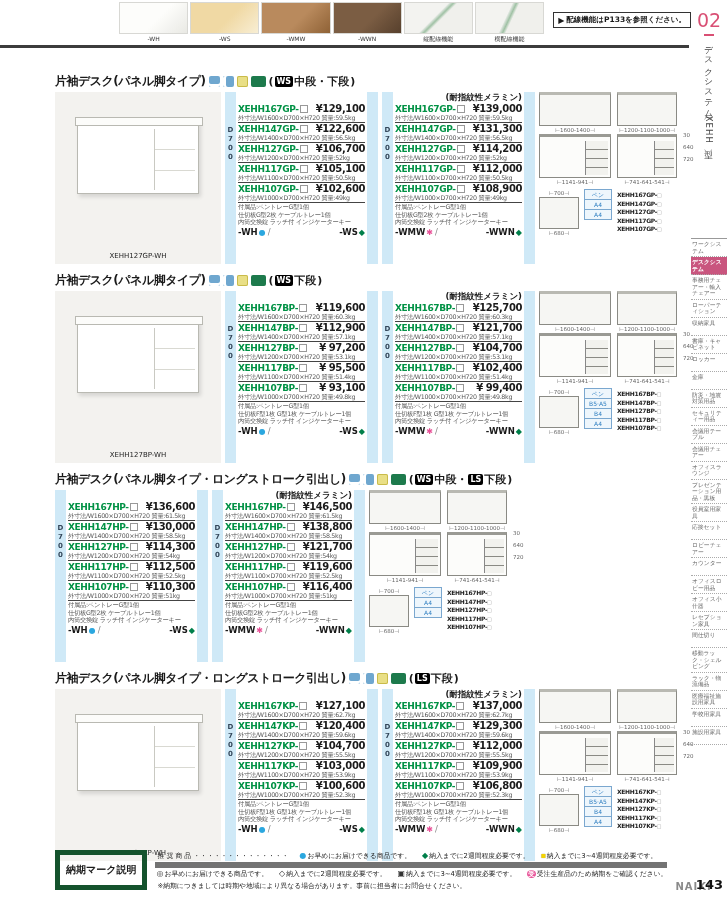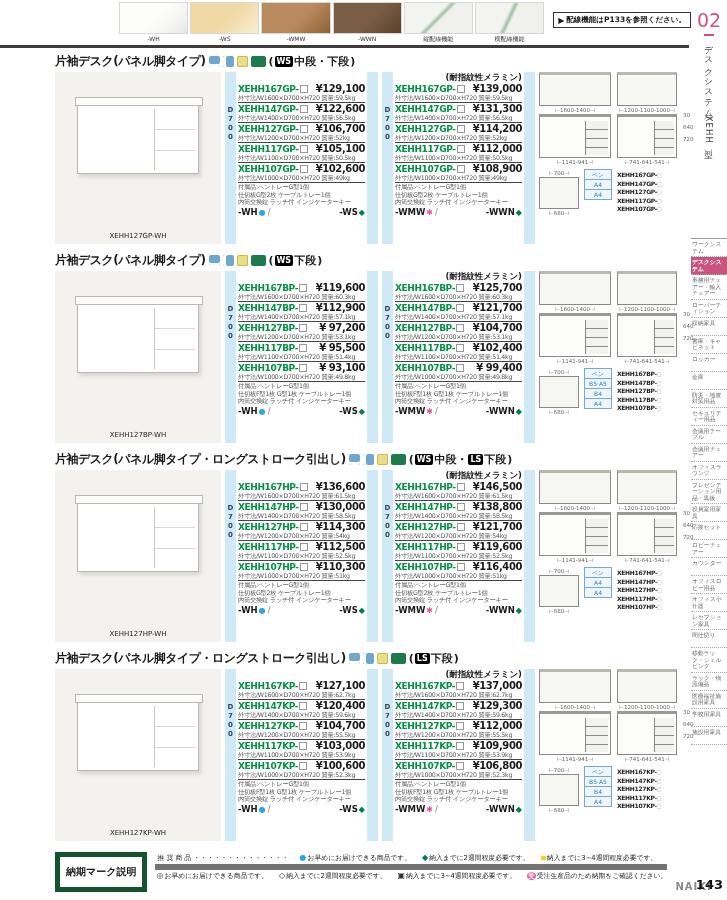--- a/index.html
+++ b/index.html
@@ -16,21 +16,21 @@
   [data-finish="wmw"]{background:linear-gradient(135deg,#b98a5d 55%,#8f6236);}
   [data-finish="wwn"]{background:linear-gradient(135deg,#7b5d43 55%,#57402d);}
   [data-finish="wiring-v"]{background:linear-gradient(135deg,#f3f3f0 45%,#dfe6df 46%,#9fc1a4 50%,#f0f0ec 54%);}
   [data-finish="wiring-h"]{background:linear-gradient(115deg,#f3f3f0 45%,#dfe6df 46%,#9fc1a4 50%,#f0f0ec 54%);}
   .swatch figcaption{font-size:6px;text-align:center;color:#333;margin-top:1px;}
   .wiring-badge{margin-left:8px;margin-top:10px;border:1px solid #333;background:#fff;
       font-size:7.5px;font-weight:bold;padding:2px 4px;white-space:nowrap;display:flex;align-items:center;gap:2px;}
   .wiring-badge .tri{font-size:8px;}
   .rule{height:3px;background:#3c3c3c;margin:1px 2px 0 0;}
   
-  .sections{padding:4px 0 0 55px;}
+  .sections{padding:4px 0 0 55px;margin-top:20px;}
   .product-section{height:199px;position:relative;}
   .sec-title-row{display:flex;align-items:center;gap:3px;height:18px;}
   .sec-title-row h2{font-size:12px;font-weight:bold;margin:0;letter-spacing:-0.5px;white-space:nowrap;}
   .feat{display:inline-block;width:11px;height:11px;border-radius:2px;}
   [data-name="wiring-icon"]{background:#6fa7cf;box-shadow:inset 0 -3px 0 #fff,inset 0 -4px 0 #6fa7cf;}
   [data-name="cable-tray-icon"]{background:#6fa7cf;box-shadow:inset 3px 0 0 #fff,inset 4px 0 0 #6fa7cf;}
   [data-name="latch-icon"]{background:#e9df86;box-shadow:inset 0 0 0 1px #c9bb4a;}
   [data-name="melamine-icon"]{background:#1d7a4c;width:15px;}
   .note{font-size:11px;font-weight:bold;white-space:nowrap;display:flex;align-items:center;gap:1px;}
   .note [data-kind="badge"]{background:#000000;color:#fff;font-size:8px;padding:0 2px;border-radius:2px;line-height:11px;}
@@ -662,27 +662,20 @@
 
                 <span data-name="variant-note-part" data-kind="text">下段</span>
 
                 <span data-name="variant-note-part" data-kind="text">)</span>
 
             </span>
           </div>
 
           <div class="sec-body" data-name="section-body">
 
-            <figure class="photo" data-name="product-photo">
-              <div class="desk" data-name="desk-illustration">
-                <div class="desk-top" data-name="desk-top"></div>
-                <div class="desk-ped" data-name="desk-pedestal"></div>
-              </div>
-              <figcaption data-name="photo-caption">XEHH127HP-WH</figcaption>
-            </figure>
 
               <div class="pcol" data-name="price-column">
                 <div class="strip" data-name="depth-strip-left">
                   <span class="dlabel" data-name="depth-label">D700</span>
                 </div>
                 <div class="pcol-inner" data-name="price-column-body">
                   <div class="col-header" data-name="column-header"></div>
 
                     <div class="prow" data-name="price-row">
                       <div class="l1" data-name="price-row-main">
@@ -1169,20 +1162,28 @@
                 <span data-name="legend-text">納入までに3~4週間程度必要です。</span>
               </span>
 
               <span class="seg" data-name="legend-segment">
                 <i class="marker" data-name="delivery-marker-icon" data-marker="pink-ju"></i>
                 <span data-name="legend-text">受注生産品のため納期をご確認ください。</span>
               </span>
 
           </div>
 
+          <div class="legend-line" data-name="legend-line">
+
+              <span class="seg" data-name="legend-segment">
+                <i class="marker" data-name="delivery-marker-icon" data-marker=""></i>
+                <span data-name="legend-text">※納期につきましては時期や地域により異なる場合があります。事前に担当者にお問合せください。</span>
+              </span>
+
+          </div>
 
       </div>
       <div class="brand" data-name="brand-logo">NAIKI</div>
     </footer>
 
   </div>
 
   <aside class="side" data-name="sidebar">
     <div class="chapter-num" data-name="chapter-number">02</div>
     <div class="chapter-dash" data-name="chapter-dash"></div>

